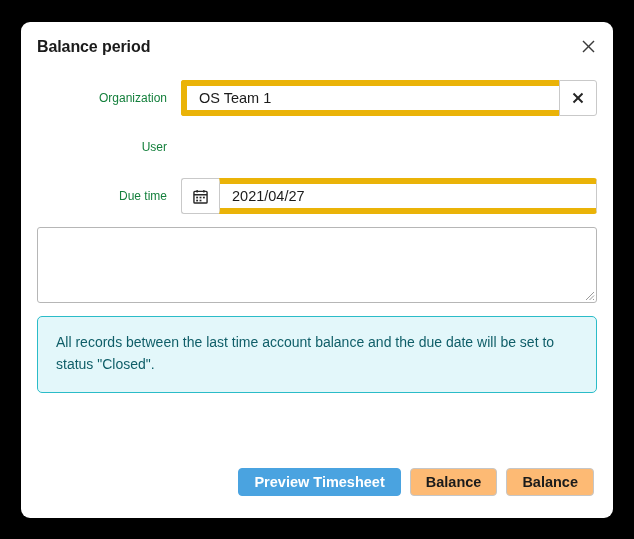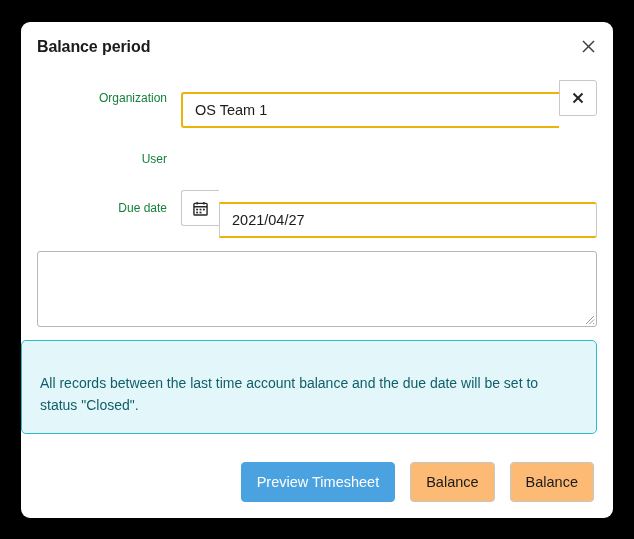--- a/index.html
+++ b/index.html
@@ -83,33 +83,32 @@
 
   .field-wrap {
     flex: 1;
     display: flex;
     min-width: 0;
   }
 
   .input-box {
     flex: 1;
     height: 36px;
-    border: 2px solid #eab308;
+    border: 6px solid #eab308;
     border-radius: 3px;
     background: #ffffff;
     box-sizing: border-box;
     display: flex;
     align-items: center;
     padding: 0 12px;
     font-size: 14.5px;
     color: #1b1b1b;
     min-width: 0;
     overflow: hidden;
     white-space: nowrap;
-    margin-top: 12px;
   }
 
   .input-group {
     flex: 1;
     display: flex;
     min-width: 0;
   }
 
   .input-group .input-box {
     border-right: none;
@@ -202,55 +201,56 @@
   .resize-grip {
     position: absolute;
     right: 2px;
     bottom: 2px;
     width: 13px;
     height: 13px;
     pointer-events: none;
   }
 
   .info-box {
-    margin: 12px 16px 0 0;
+    margin: 12px 16px 0 16px;
     border: 1.5px solid #2bbcc8;
     background: #e3f7fa;
     border-radius: 5px;
-    padding: 32px 18px 17px 18px;
+    padding: 15px 18px 17px 18px;
     font-size: 14px;
     line-height: 1.55;
     color: #0f5e68;
   }
 
   .footer {
     position: absolute;
     left: 0;
     right: 0;
     bottom: 0;
     height: 72px;
     display: flex;
     align-items: center;
     justify-content: flex-end;
     padding-right: 19px;
     box-sizing: border-box;
   }
 
   .btn {
-    height: 40px;
+    height: 28px;
     border-radius: 4px;
     font-size: 14.5px;
     font-family: "Liberation Sans", sans-serif;
     cursor: pointer;
     box-sizing: border-box;
     padding: 0 15px;
-    margin-left: 15px;
+    margin-left: 9px;
     display: inline-flex;
     align-items: center;
     justify-content: center;
+    font-weight: bold;
   }
 
   .btn-primary {
     background: #4aa3e0;
     border: 1px solid #4aa3e0;
     color: #ffffff;
   }
 
   .btn-default {
     background: #fdba74;
@@ -288,21 +288,21 @@
           </div>
         </div>
       </div>
     </div>
 
     <div class="form-row">
       <div class="form-label">User</div>
     </div>
 
     <div class="form-row">
-      <div class="form-label">Due date</div>
+      <div class="form-label">Due time</div>
       <div class="field-wrap">
         <div class="input-group date-group">
           <div class="date-prefix">
             <svg width="15" height="15" viewBox="0 0 16 16">
               <rect x="1" y="2.5" width="14" height="12.5" rx="1" fill="none" stroke="#262626" stroke-width="1.5"></rect>
               <line x1="1" y1="6.2" x2="15" y2="6.2" stroke="#262626" stroke-width="1.6"></line>
               <line x1="4.4" y1="1" x2="4.4" y2="3.6" stroke="#262626" stroke-width="1.5"></line>
               <line x1="11.6" y1="1" x2="11.6" y2="3.6" stroke="#262626" stroke-width="1.5"></line>
               <rect x="3.4" y="8.2" width="2" height="1.8" fill="#262626"></rect>
               <rect x="7.0" y="8.2" width="2" height="1.8" fill="#262626"></rect>

